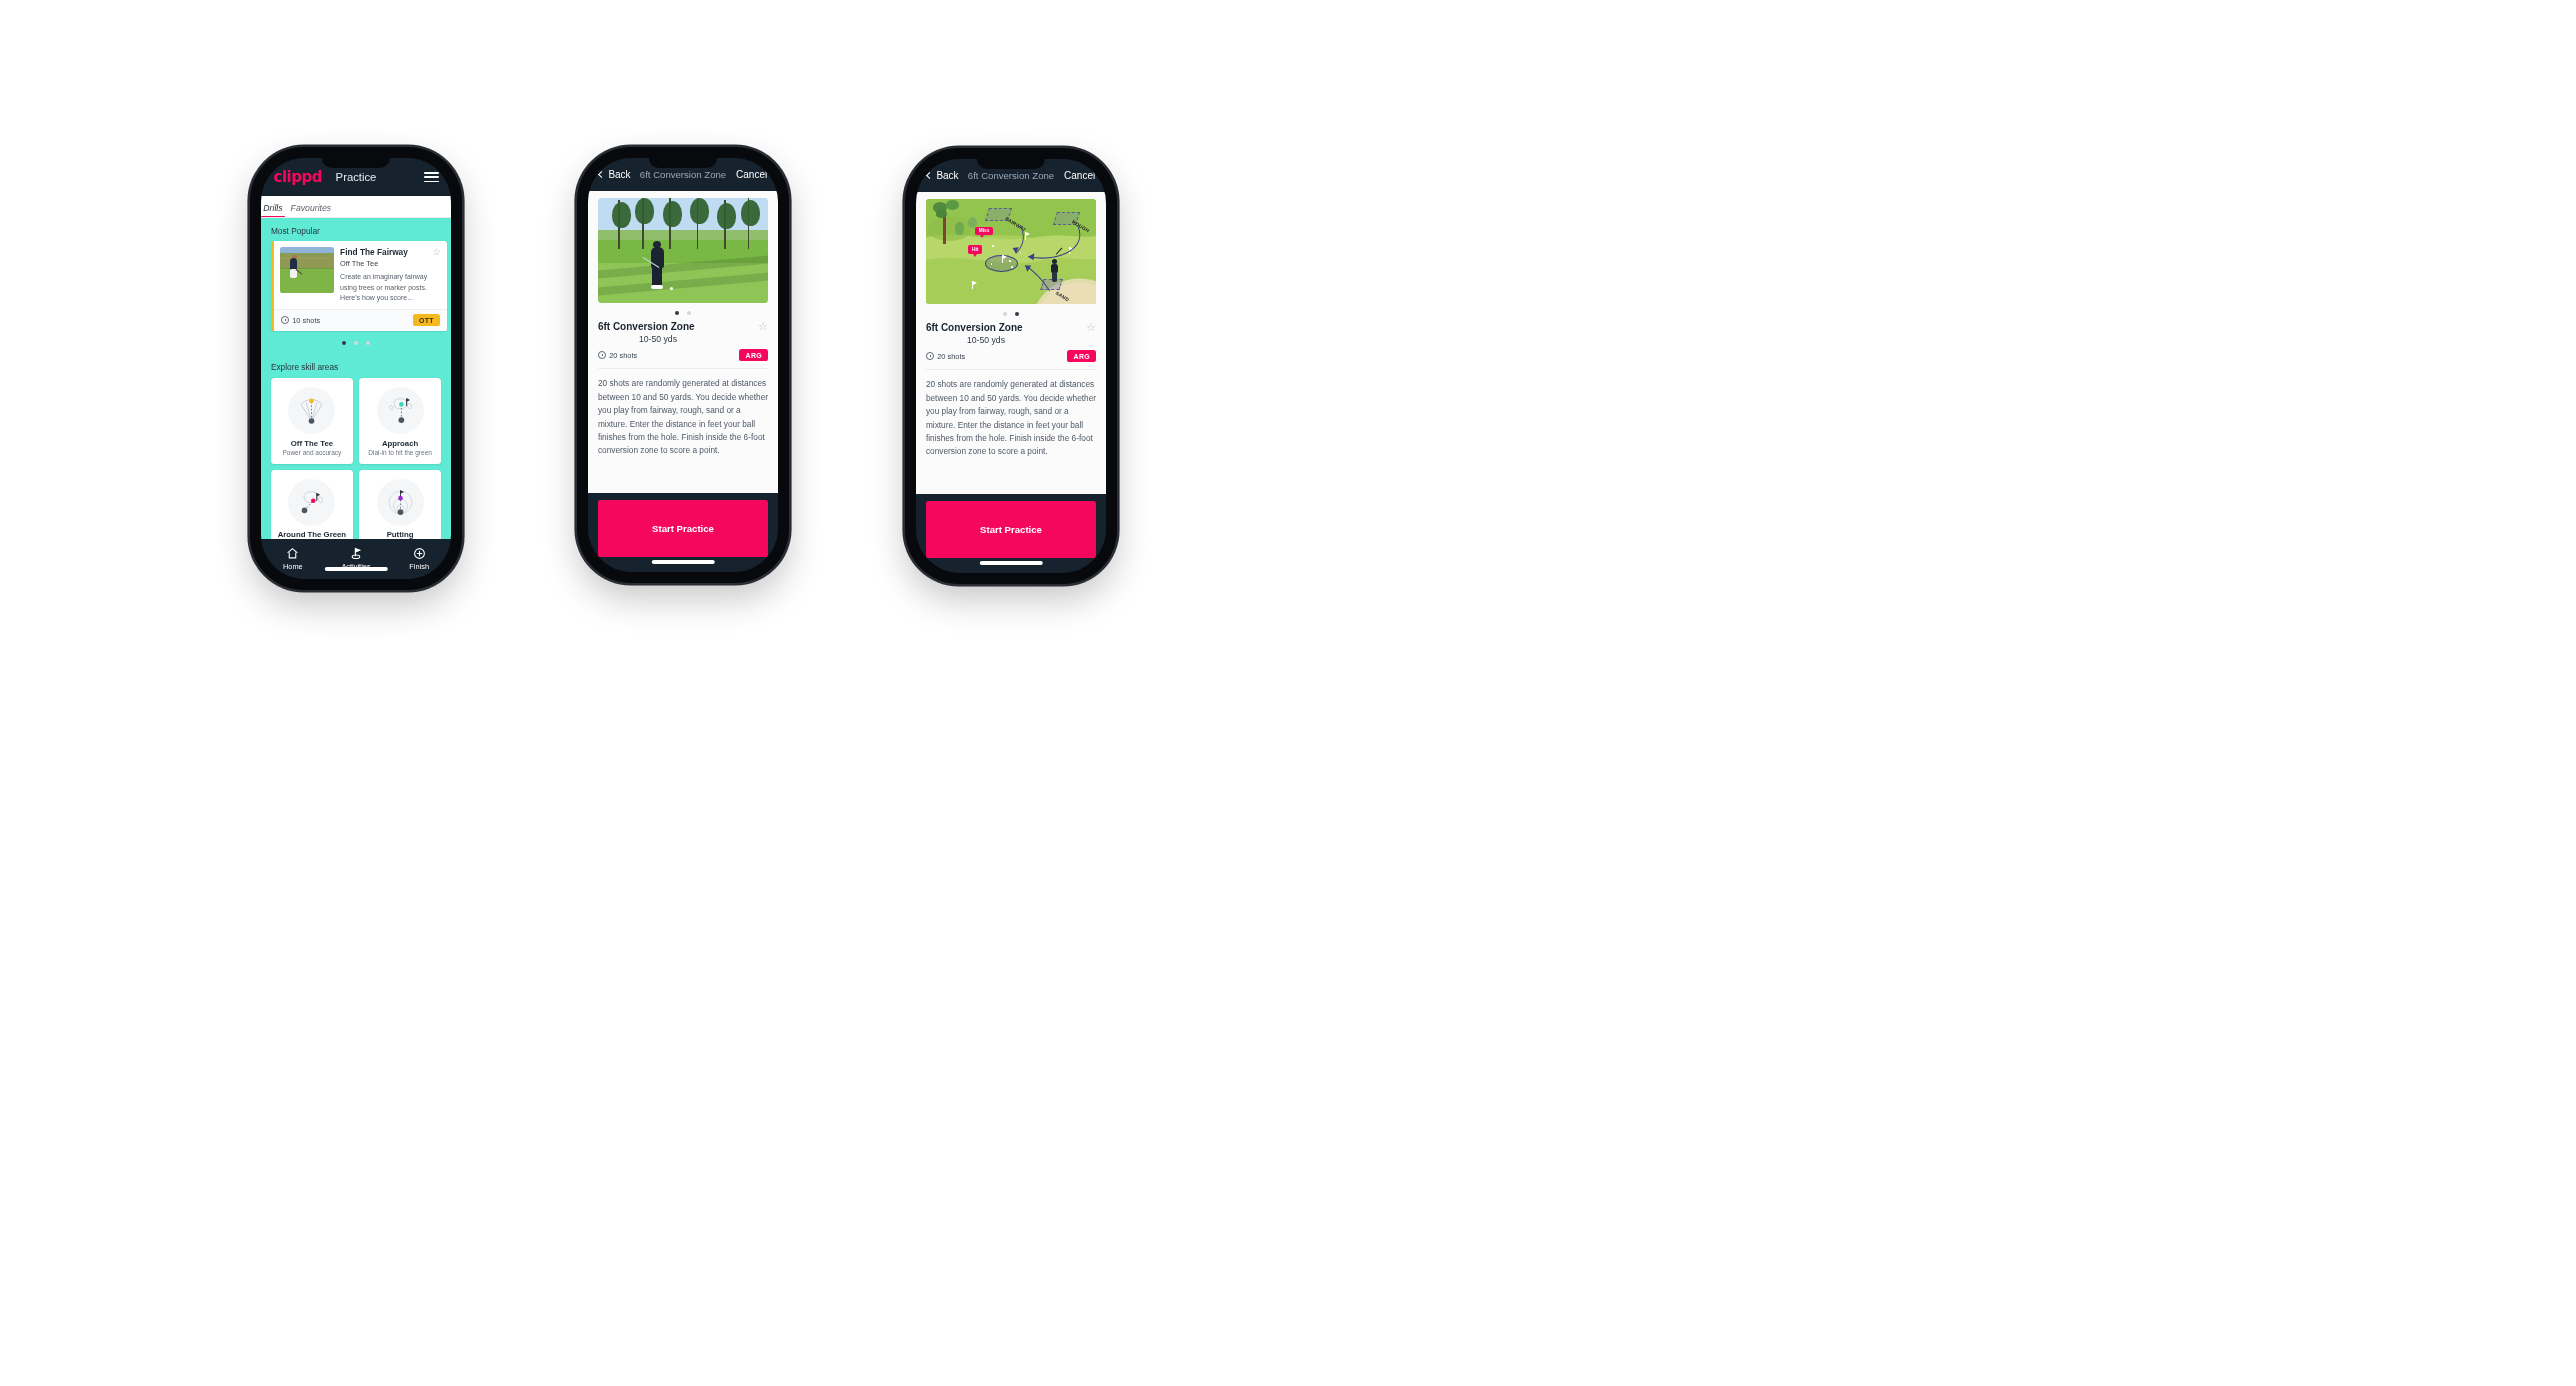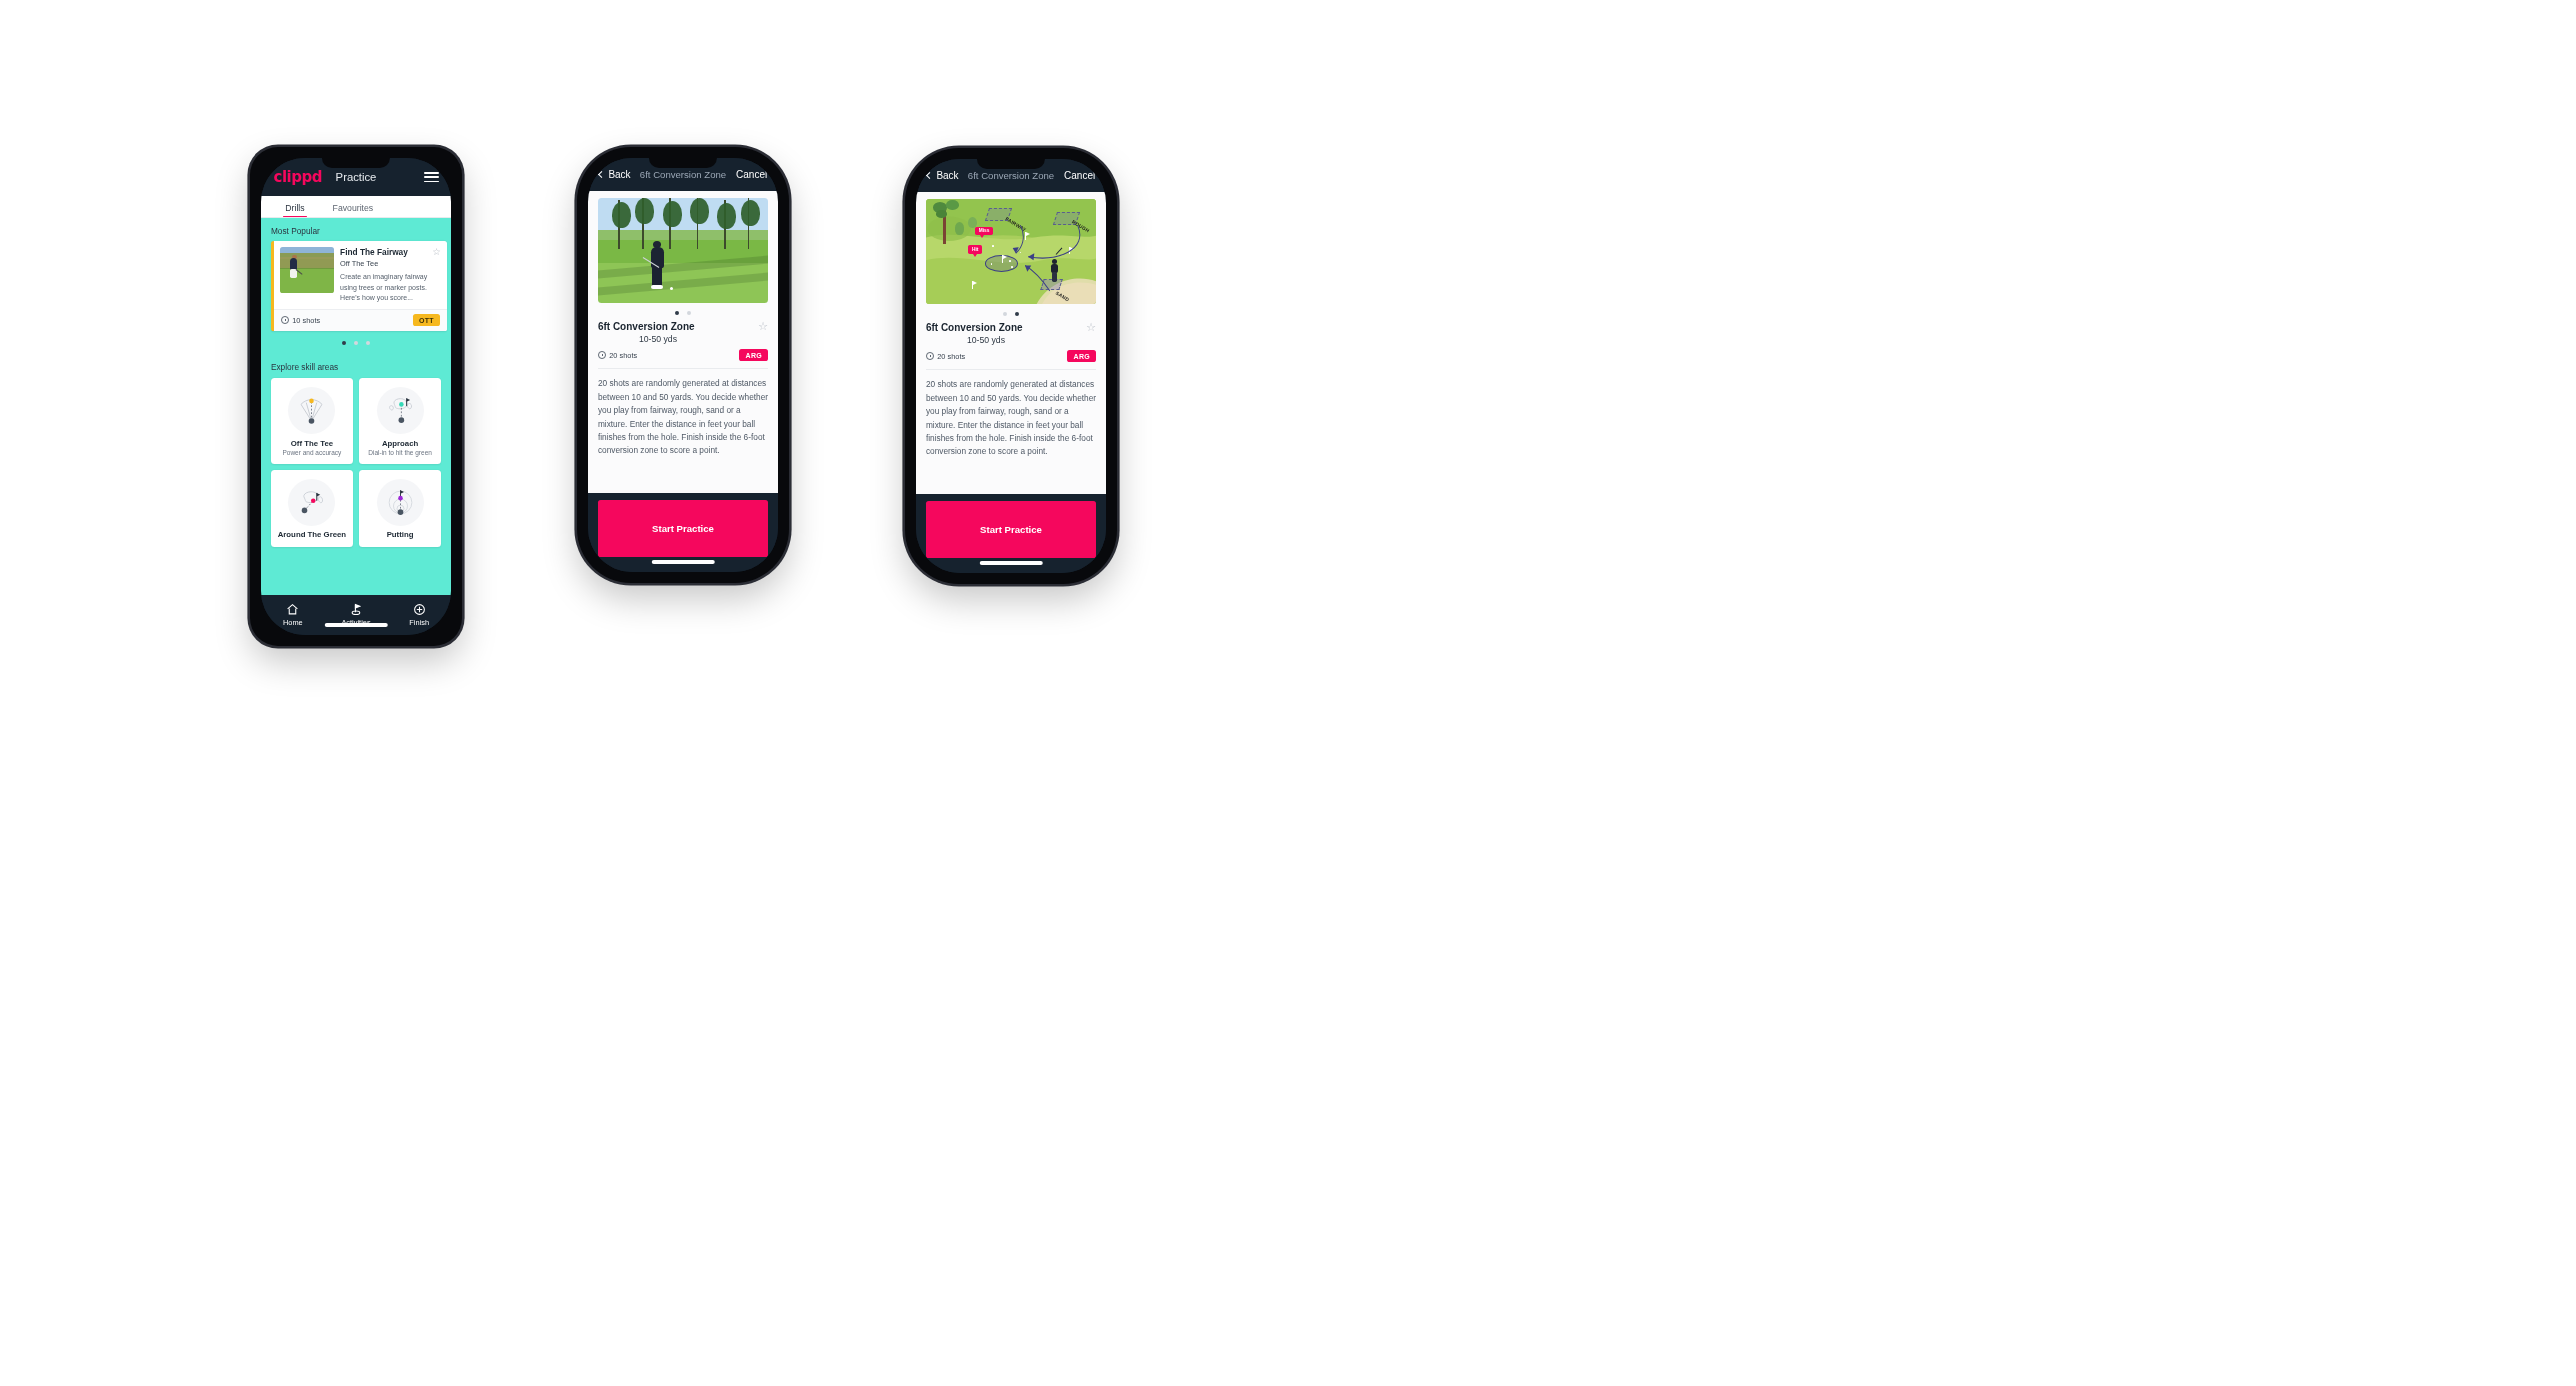--- a/index.html
+++ b/index.html
@@ -39,21 +39,21 @@
   .home-ind {
     position: absolute; bottom: 7.8px; left: 50%;
     transform: translateX(-50%);
     width: 33%; height: 4.4px;
     background: #ffffff;
     border-radius: 2.6px;
     z-index: 45;
   }
 
   
-  #phone1 { left: 250px; top: 147px; width: 212px; height: 499px; border-radius: 28px; }
+  #phone1 { left: 250px; top: 147px; width: 212px; height: 443px; }
 
   .appbar {
     height: 38px; flex: 0 0 38px;
     background: #16222e;
     display: flex; align-items: center;
     padding: 0 12.2px;
     position: relative;
   }
   .logo {
     font-size: 15px; font-weight: 700;
@@ -68,22 +68,23 @@
   }
   .burger {
     margin-left: auto; position: relative; z-index: 5;
     width: 15px; display: flex; flex-direction: column; gap: 2.6px;
   }
   .burger i { display: block; height: 1.7px; background: #fff; border-radius: 0.9px; }
 
   .tabs {
     flex: 0 0 22px; background: #fff;
     display: flex; align-items: flex-end;
-    padding: 0 24px; gap: 28px;
+    padding: 0 2px; gap: 8px;
     border-bottom: 0.9px solid #e8eaed;
+    font-style: italic;
   }
   .tab {
     font-size: 8.7px; padding-bottom: 4.4px;
     color: #5d6570; position: relative;
   }
   .tab.active { color: #2b3440; font-weight: 400; }
   .tab.active::after {
     content: ""; position: absolute; left: -2.6px; right: -2.6px; bottom: 0;
     height: 1.7px; background: #f5075d; border-radius: 1.7px;
   }

